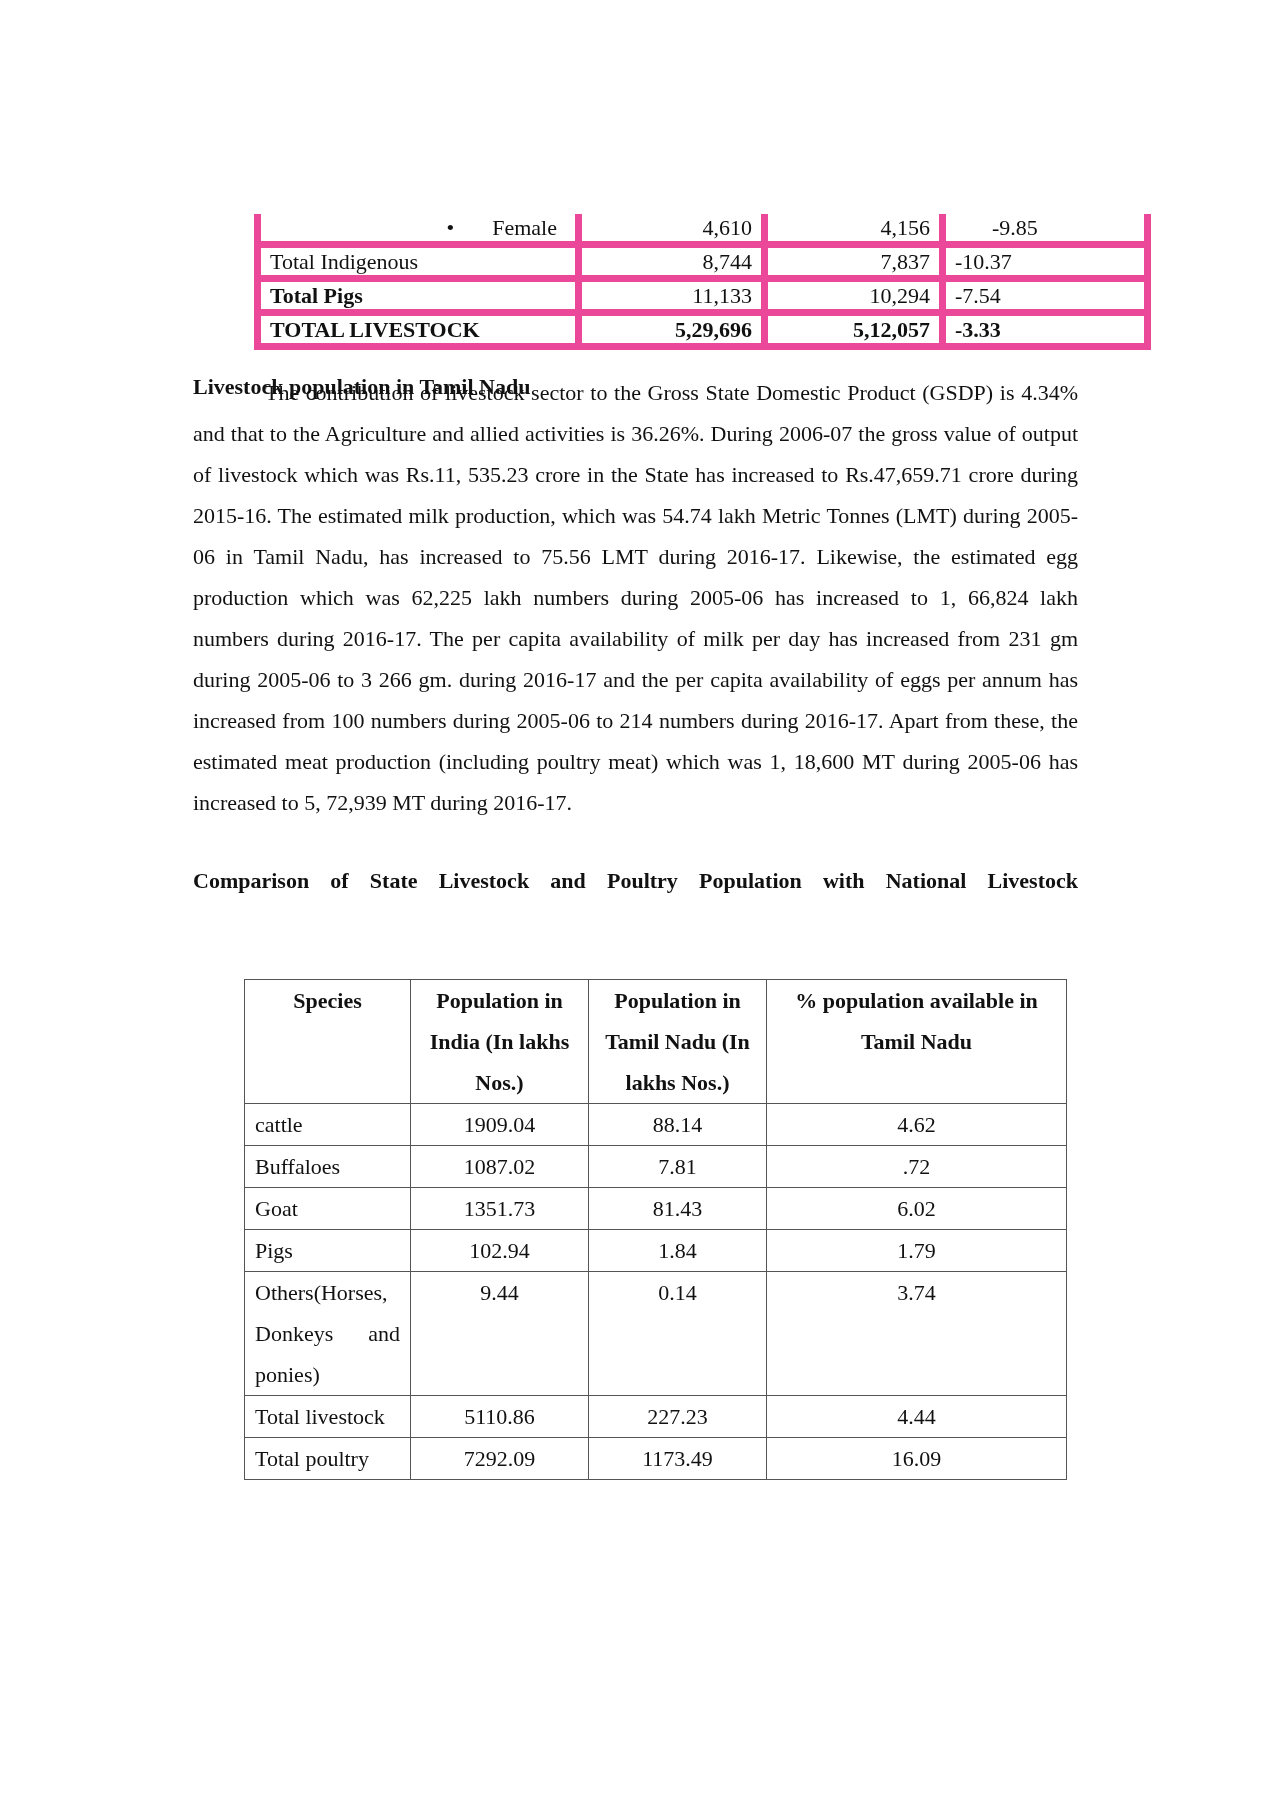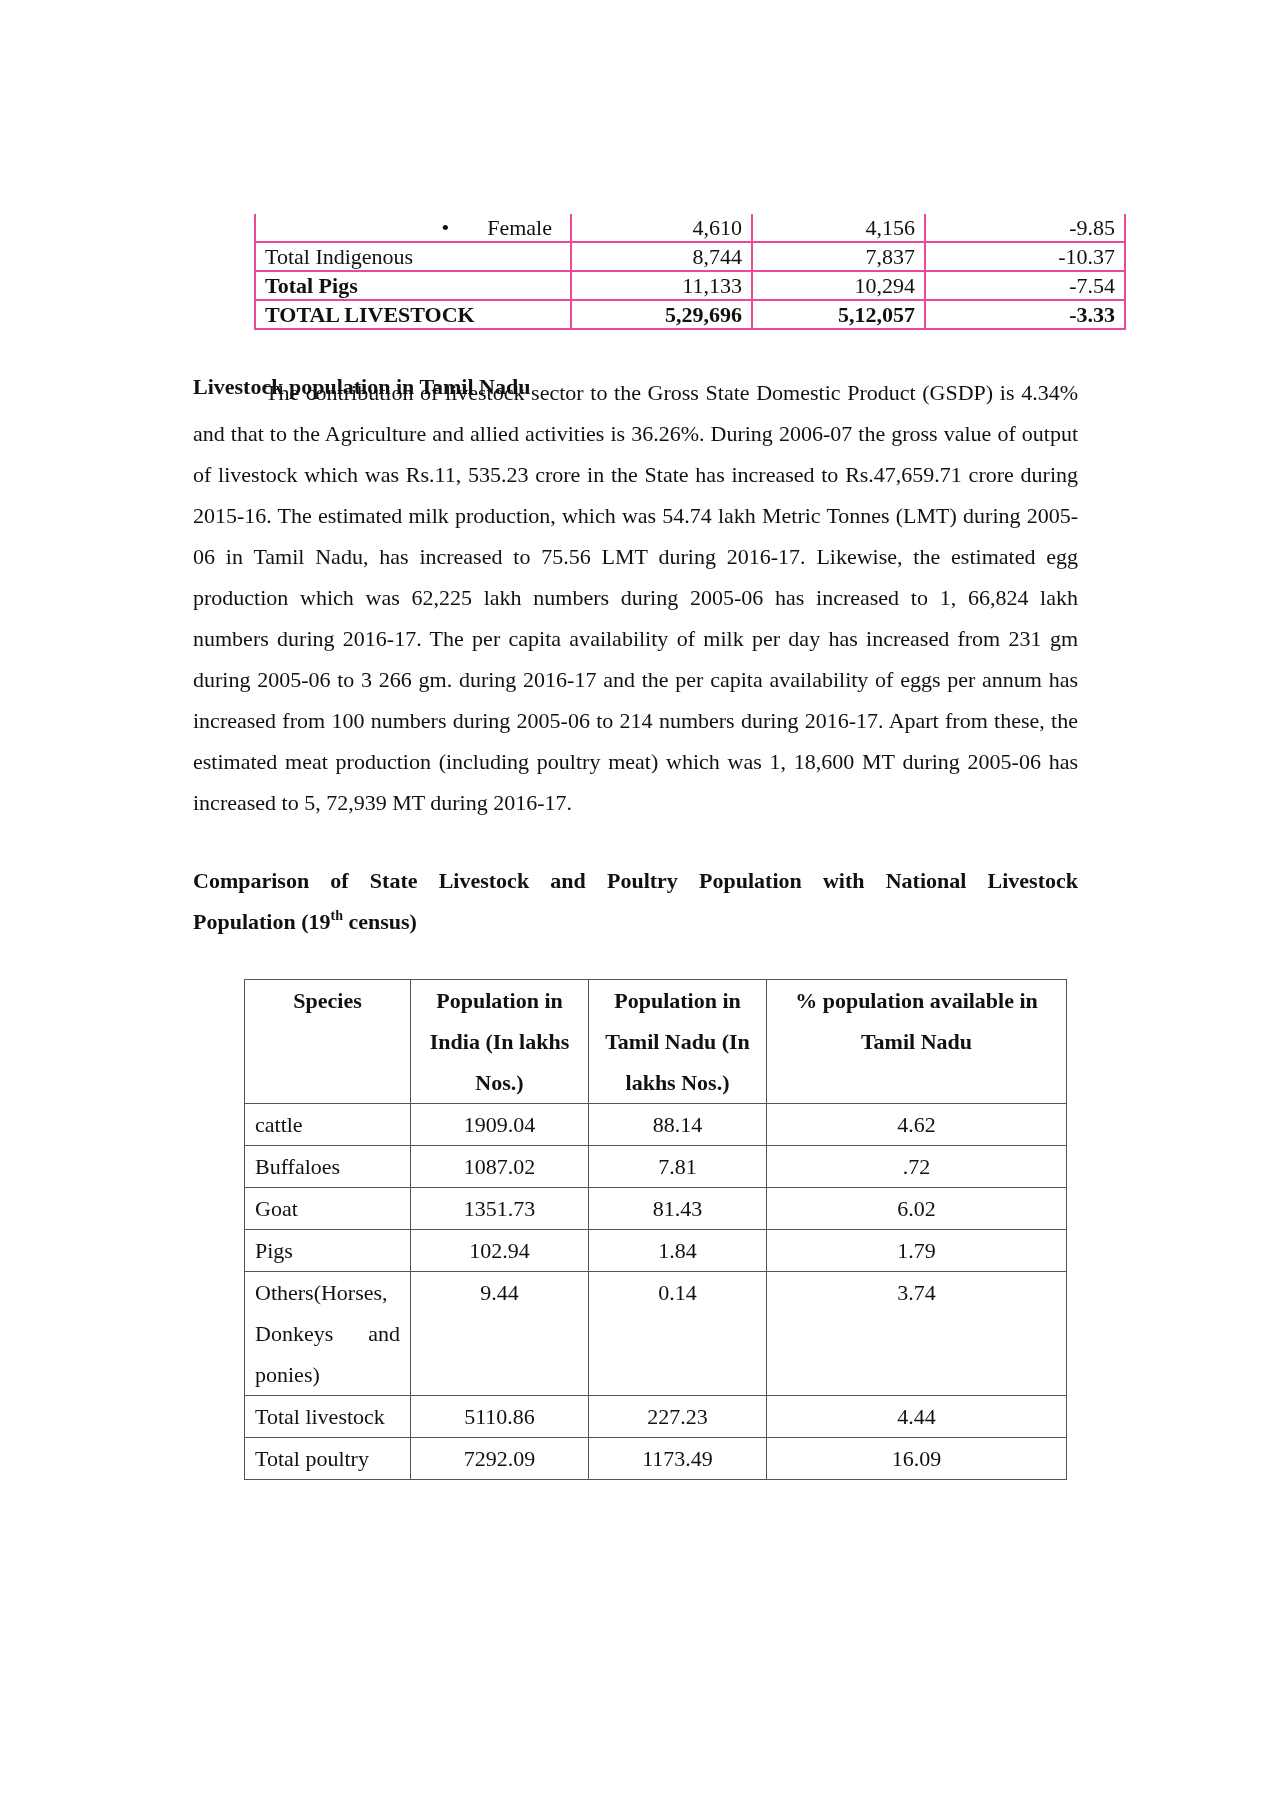--- a/index.html
+++ b/index.html
@@ -9,28 +9,28 @@
     color: #111111;
   }
   .page { position: absolute; left: 0; top: 0; width: 1271px; height: 1798px; }
 
   
   table.top-table {
     position: absolute; left: 254px; top: 214px;
     border-collapse: collapse; font-size: 22px;
   }
   table.top-table td {
-    border: 2px solid #ec4899; padding: 0 9px; height: 27px; line-height: 27px;
+    border: 7px solid #ec4899; padding: 0 9px; height: 27px; line-height: 27px;
     white-space: nowrap;
   }
   table.top-table tr:first-child td { border-top: none; padding-left: 46px; }
   table.top-table td.c0 { width: 250px; text-align: left; }
   table.top-table td.c1 { width: 124px; text-align: right; }
   table.top-table td.c2 { width: 116px; text-align: right; }
-  table.top-table td.c3 { width: 143px; text-align: right; }
+  table.top-table td.c3 { width: 143px; }
   table.top-table td.female { text-align: right; padding-right: 18px; }
   .bullet { display: inline-block; margin-right: 38px; }
   .bold { font-weight: bold; }
 
   .heading {
     position: absolute; left: 193px; font-size: 22px; font-weight: bold; line-height: 27px; margin-top: 40px;
   }
   .para {
     position: absolute; left: 193px; top: 372px; width: 885px;
     font-size: 22px; line-height: 41px; text-align: justify; text-indent: 72px;
@@ -95,21 +95,20 @@
         <td class="c3 bold">-3.33</td>
       </tr>
     </tbody>
   </table>
 
   <div class="heading" style="top:333px;">Livestock population in Tamil Nadu</div>
 
   <p class="para">The contribution of livestock sector to the Gross State Domestic Product (GSDP) is 4.34% and that to the Agriculture and allied activities is 36.26%. During 2006-07 the gross value of output of livestock which was Rs.11, 535.23 crore in the State has increased to Rs.47,659.71 crore during 2015-16. The estimated milk production, which was 54.74 lakh Metric Tonnes (LMT) during 2005-06 in Tamil Nadu, has increased to 75.56 LMT during 2016-17. Likewise, the estimated egg production which was 62,225 lakh numbers during 2005-06 has increased to 1, 66,824 lakh numbers during 2016-17. The per capita availability of milk per day has increased from 231 gm during 2005-06 to 3 266 gm. during 2016-17 and the per capita availability of eggs per annum has increased from 100 numbers during 2005-06 to 214 numbers during 2016-17. Apart from these, the estimated meat production (including poultry meat) which was 1, 18,600 MT during 2005-06 has increased to 5, 72,939 MT during 2016-17.</p>
 
   <p class="heading2">Comparison of State Livestock and Poultry Population with National Livestock</p>
-  <p class="heading2-l2"><span>Population (19</span><sup>th</sup><span> census)</span></p>
 
   <table class="cmp">
     <thead>
       <tr>
         <th class="col0">Species</th>
         <th class="col1">Population in India (In lakhs Nos.)</th>
         <th class="col2">Population in Tamil Nadu (In lakhs Nos.)</th>
         <th class="col3">% population available in Tamil Nadu</th>
       </tr>
     </thead>

